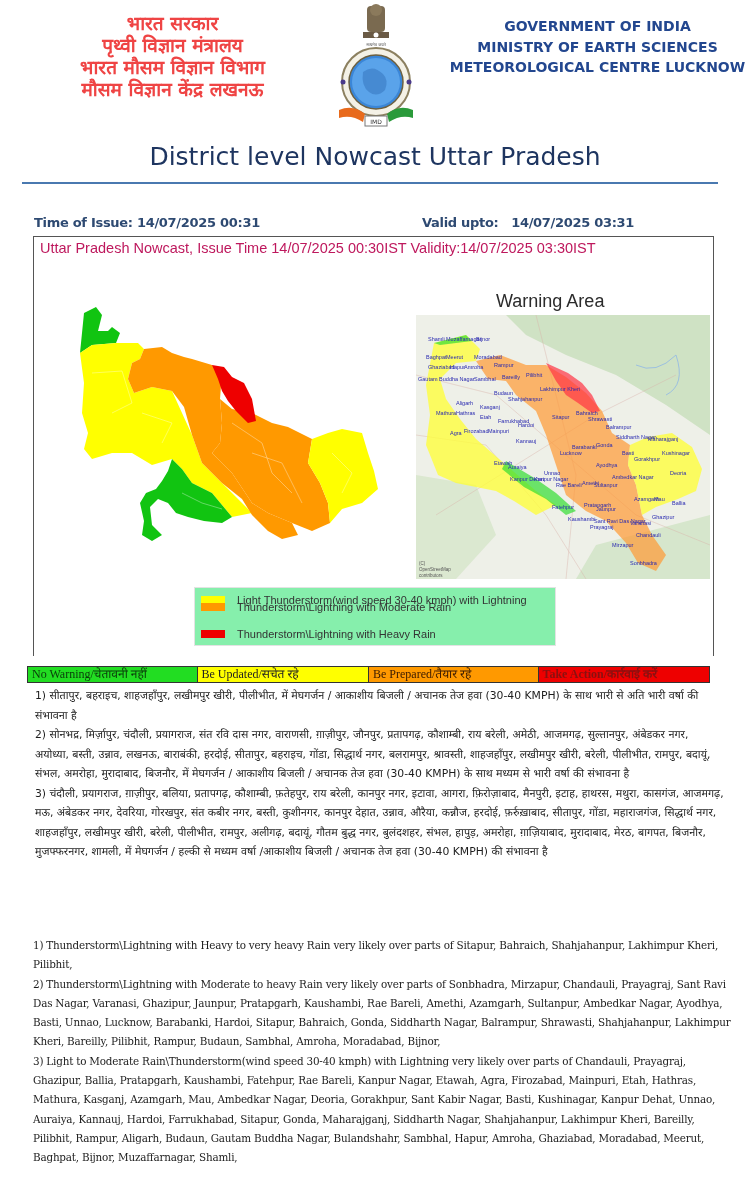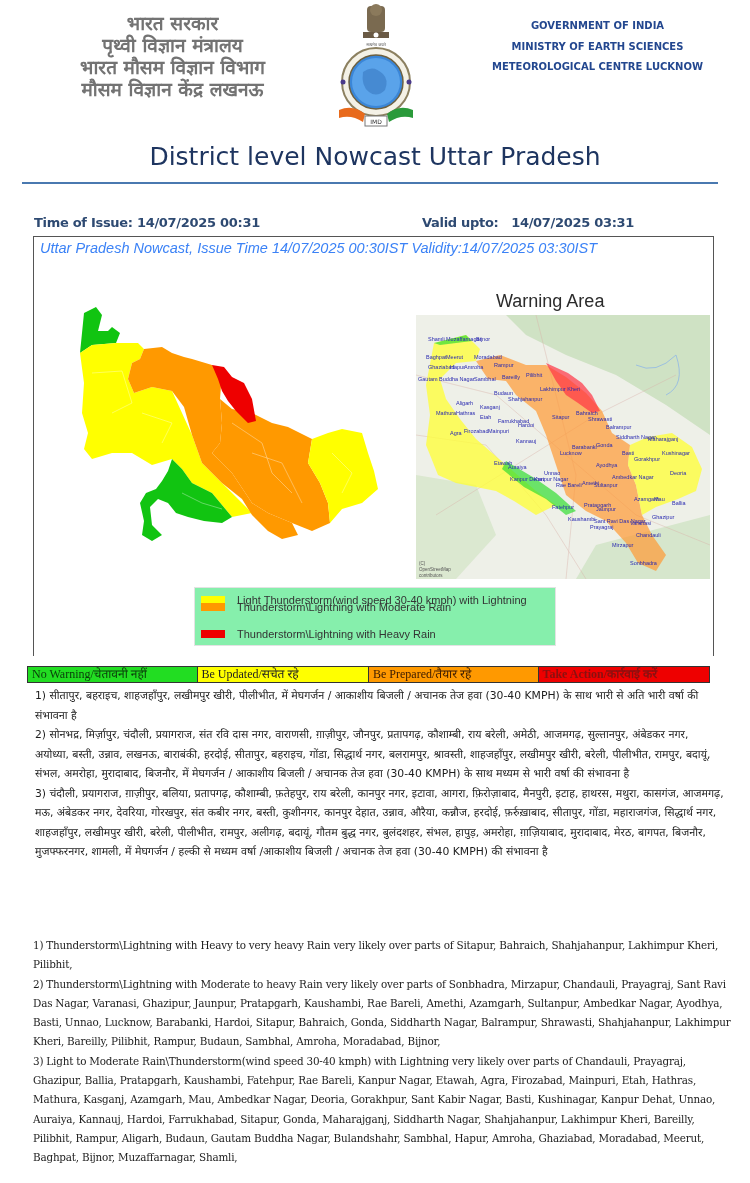--- a/index.html
+++ b/index.html
@@ -1,40 +1,40 @@
 <!DOCTYPE html>
 <html><head>
 <meta charset="utf-8">
 <style>
   * { box-sizing: border-box; margin: 0; padding: 0; }
   html, body { width: 750px; height: 1183px; background: #ffffff; overflow: hidden; }
   body { position: relative; font-family: "DejaVu Sans", sans-serif; color: #1a1a1a; }
 
   
   .hdr-hindi { position: absolute; left: 40px; top: 12px; width: 265px; text-align: center;
-    color: #737373; font-family: "DejaVu Sans", sans-serif; font-weight: bold; line-height: 22px; }
+    color: #ef4444; font-family: "DejaVu Sans", sans-serif; font-weight: bold; line-height: 22px; }
   .hdr-hindi div { font-size: 19px; }
   .hdr-eng { position: absolute; left: 445px; top: 16px; width: 305px; text-align: center;
-    color: #23478f; font-family: "DejaVu Sans", sans-serif; font-weight: bold; font-size: 10px; line-height: 20.5px; }
+    color: #23478f; font-family: "DejaVu Sans", sans-serif; font-weight: bold; font-size: 14px; line-height: 20.5px; }
   .emblem { position: absolute; left: 333px; top: 2px; width: 86px; height: 130px; }
 
   .doc-title { position: absolute; left: 0; top: 142px; width: 750px; text-align: center;
     font-family: "DejaVu Sans", sans-serif; font-size: 25px; color: #1e3560; }
   .title-rule { position: absolute; left: 22px; top: 182px; width: 696px; height: 2px; background: #4a79b0; }
 
   .time-row { position: absolute; top: 215px; font-family: "DejaVu Sans", sans-serif;
     font-size: 13px; color: #2e4a72; font-weight: bold; letter-spacing: -0.3px; }
   .time-issue { left: 34px; }
   .valid-upto { left: 422px; }
 
   
   .map-box { position: absolute; left: 33px; top: 236px; width: 681px; height: 420px;
     border: 1.5px solid #555; border-bottom: none; }
   .map-box-header { position: absolute; left: 6px; top: 3px; font-family: "Liberation Sans", sans-serif;
-    font-size: 14.5px; color: #3b82f6; white-space: nowrap; font-style: italic; }
+    font-size: 14.5px; color: #be185d; white-space: nowrap; }
   .up-map { position: absolute; left: 38px; top: 66px; width: 310px; height: 240px; }
   .warn-title { position: absolute; left: 462px; top: 54px; font-family: "Liberation Sans", sans-serif;
     font-size: 18px; color: #2b2b2b; }
   .warn-map { position: absolute; left: 382px; top: 78px; width: 294px; height: 264px;
     background: #e8ece4; overflow: hidden; }
 
   .legend { position: absolute; left: 160px; top: 350px; width: 362px; height: 59px;
     border: 1px solid #e3e3e3; background: #86efac; }
   .legend-row { position: absolute; left: 6px; height: 14px; display: flex; align-items: center; }
   .legend-swatch { width: 24px; height: 8px; margin-right: 12px; }

